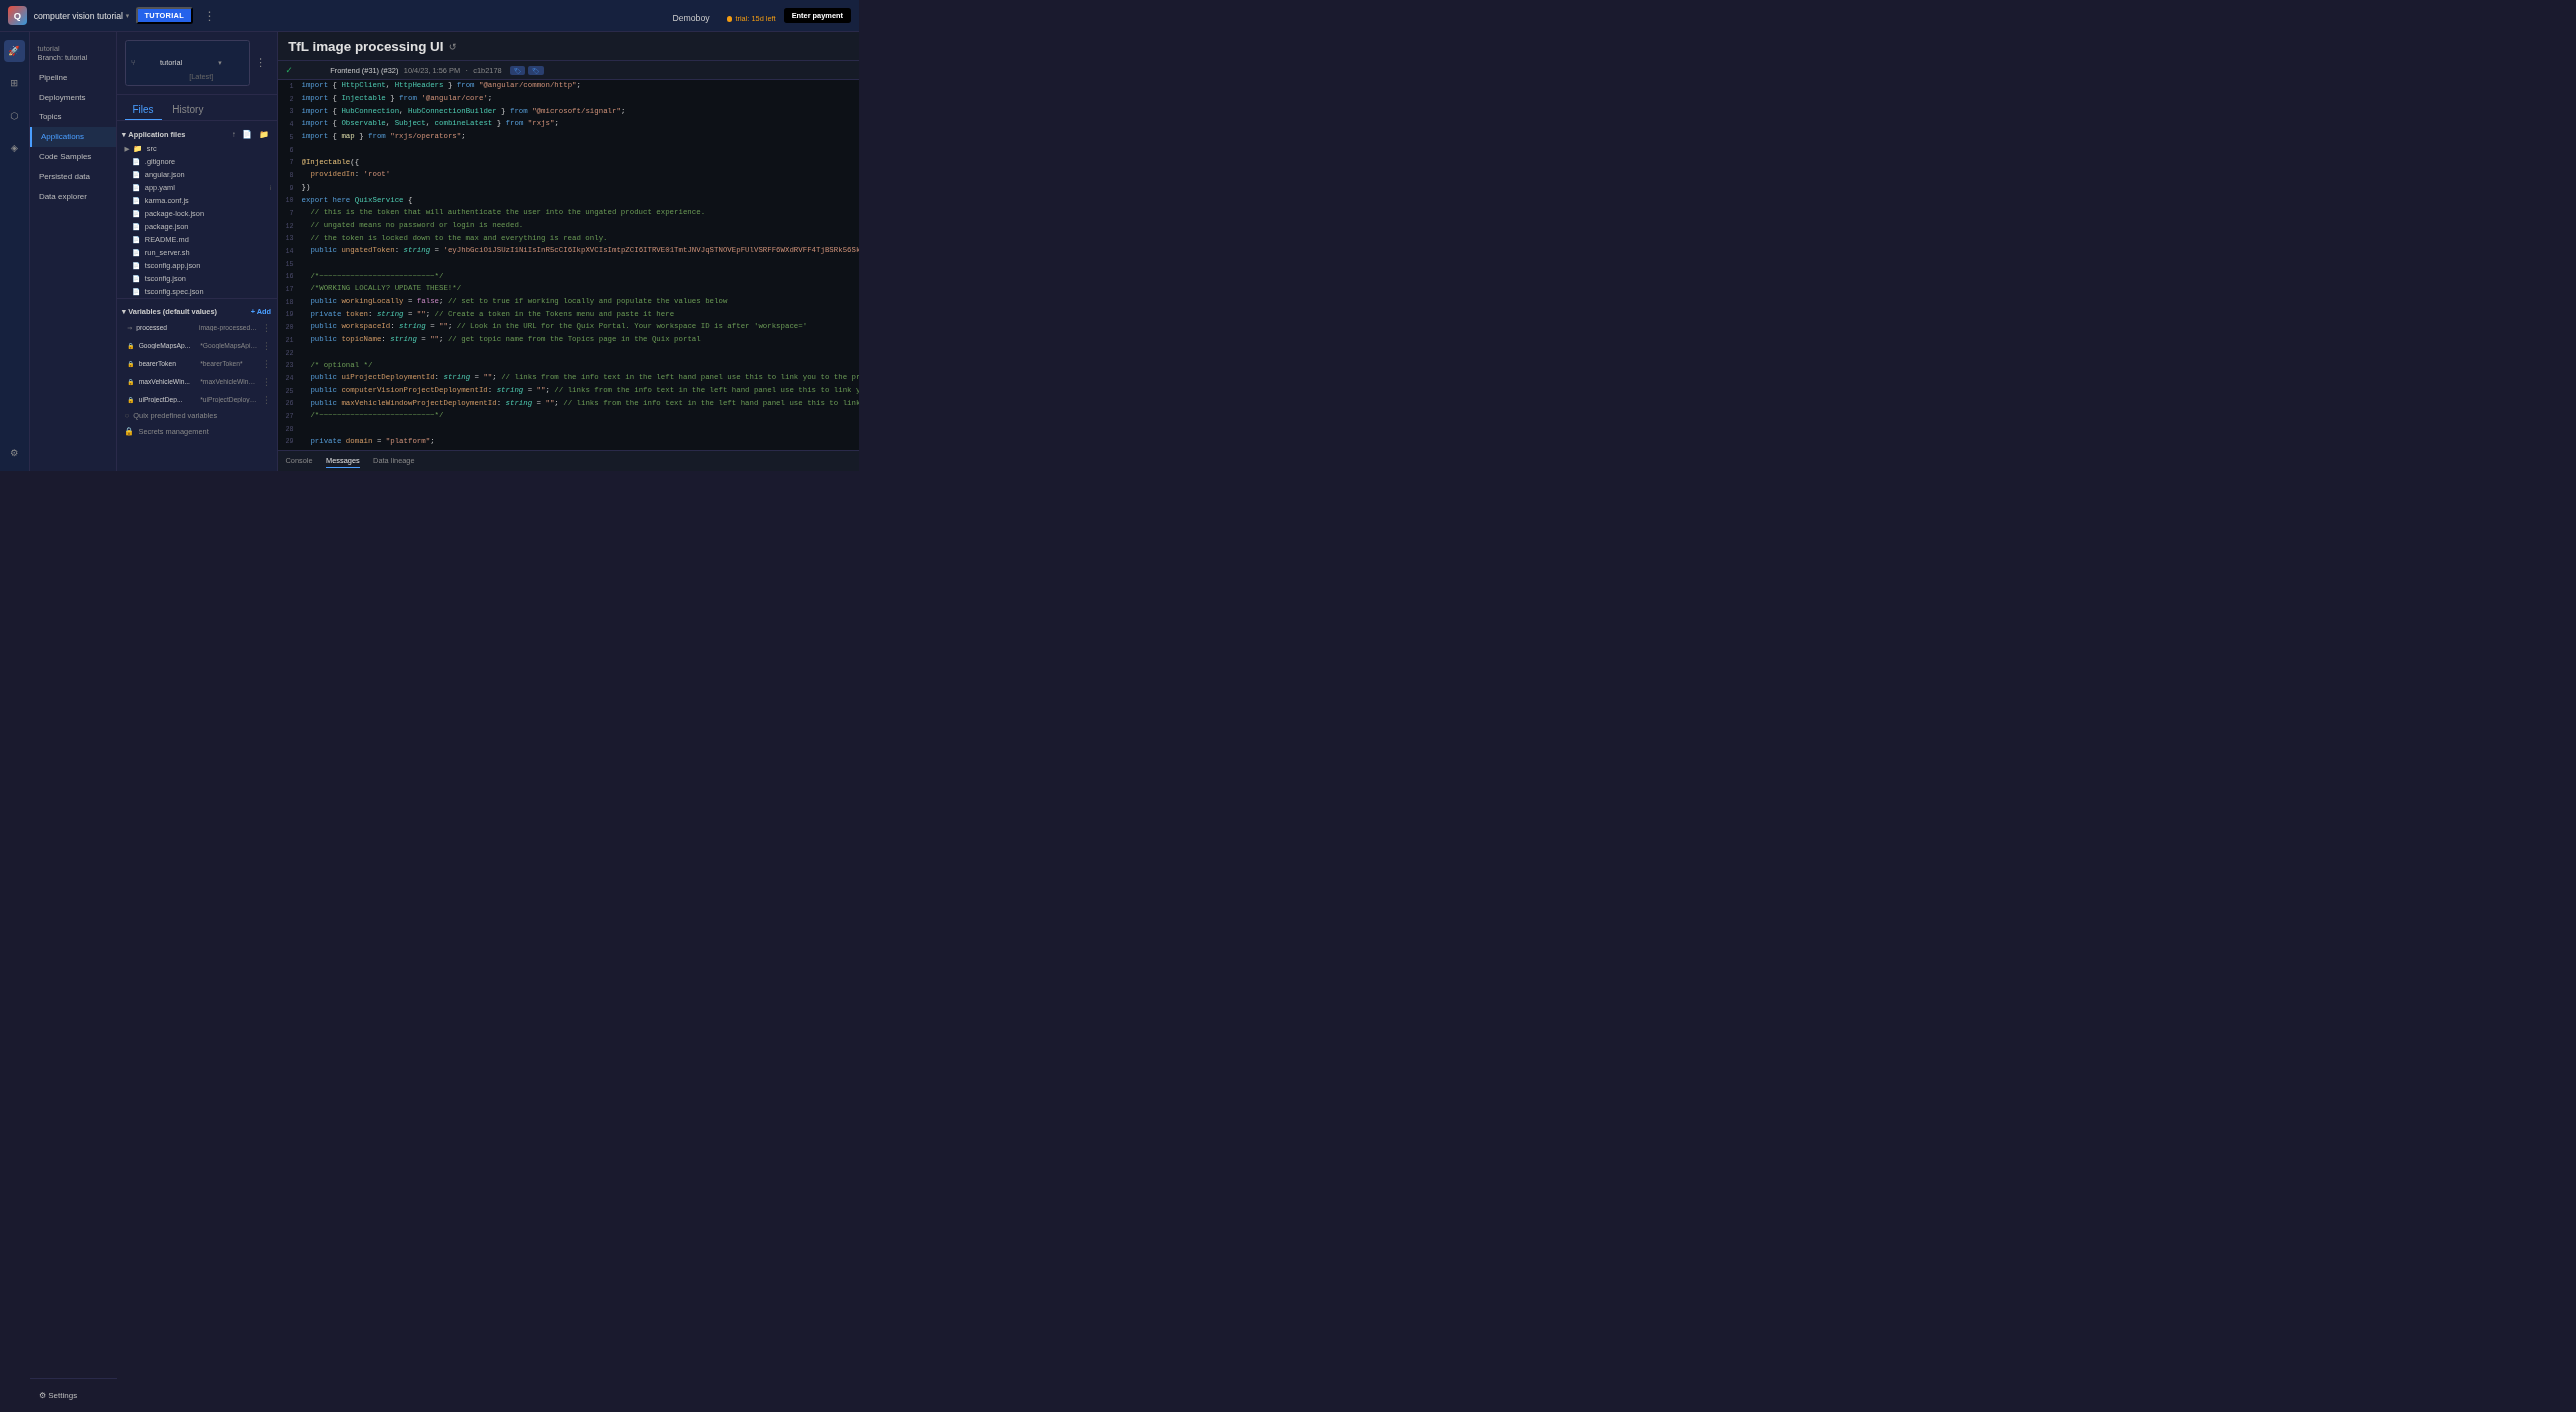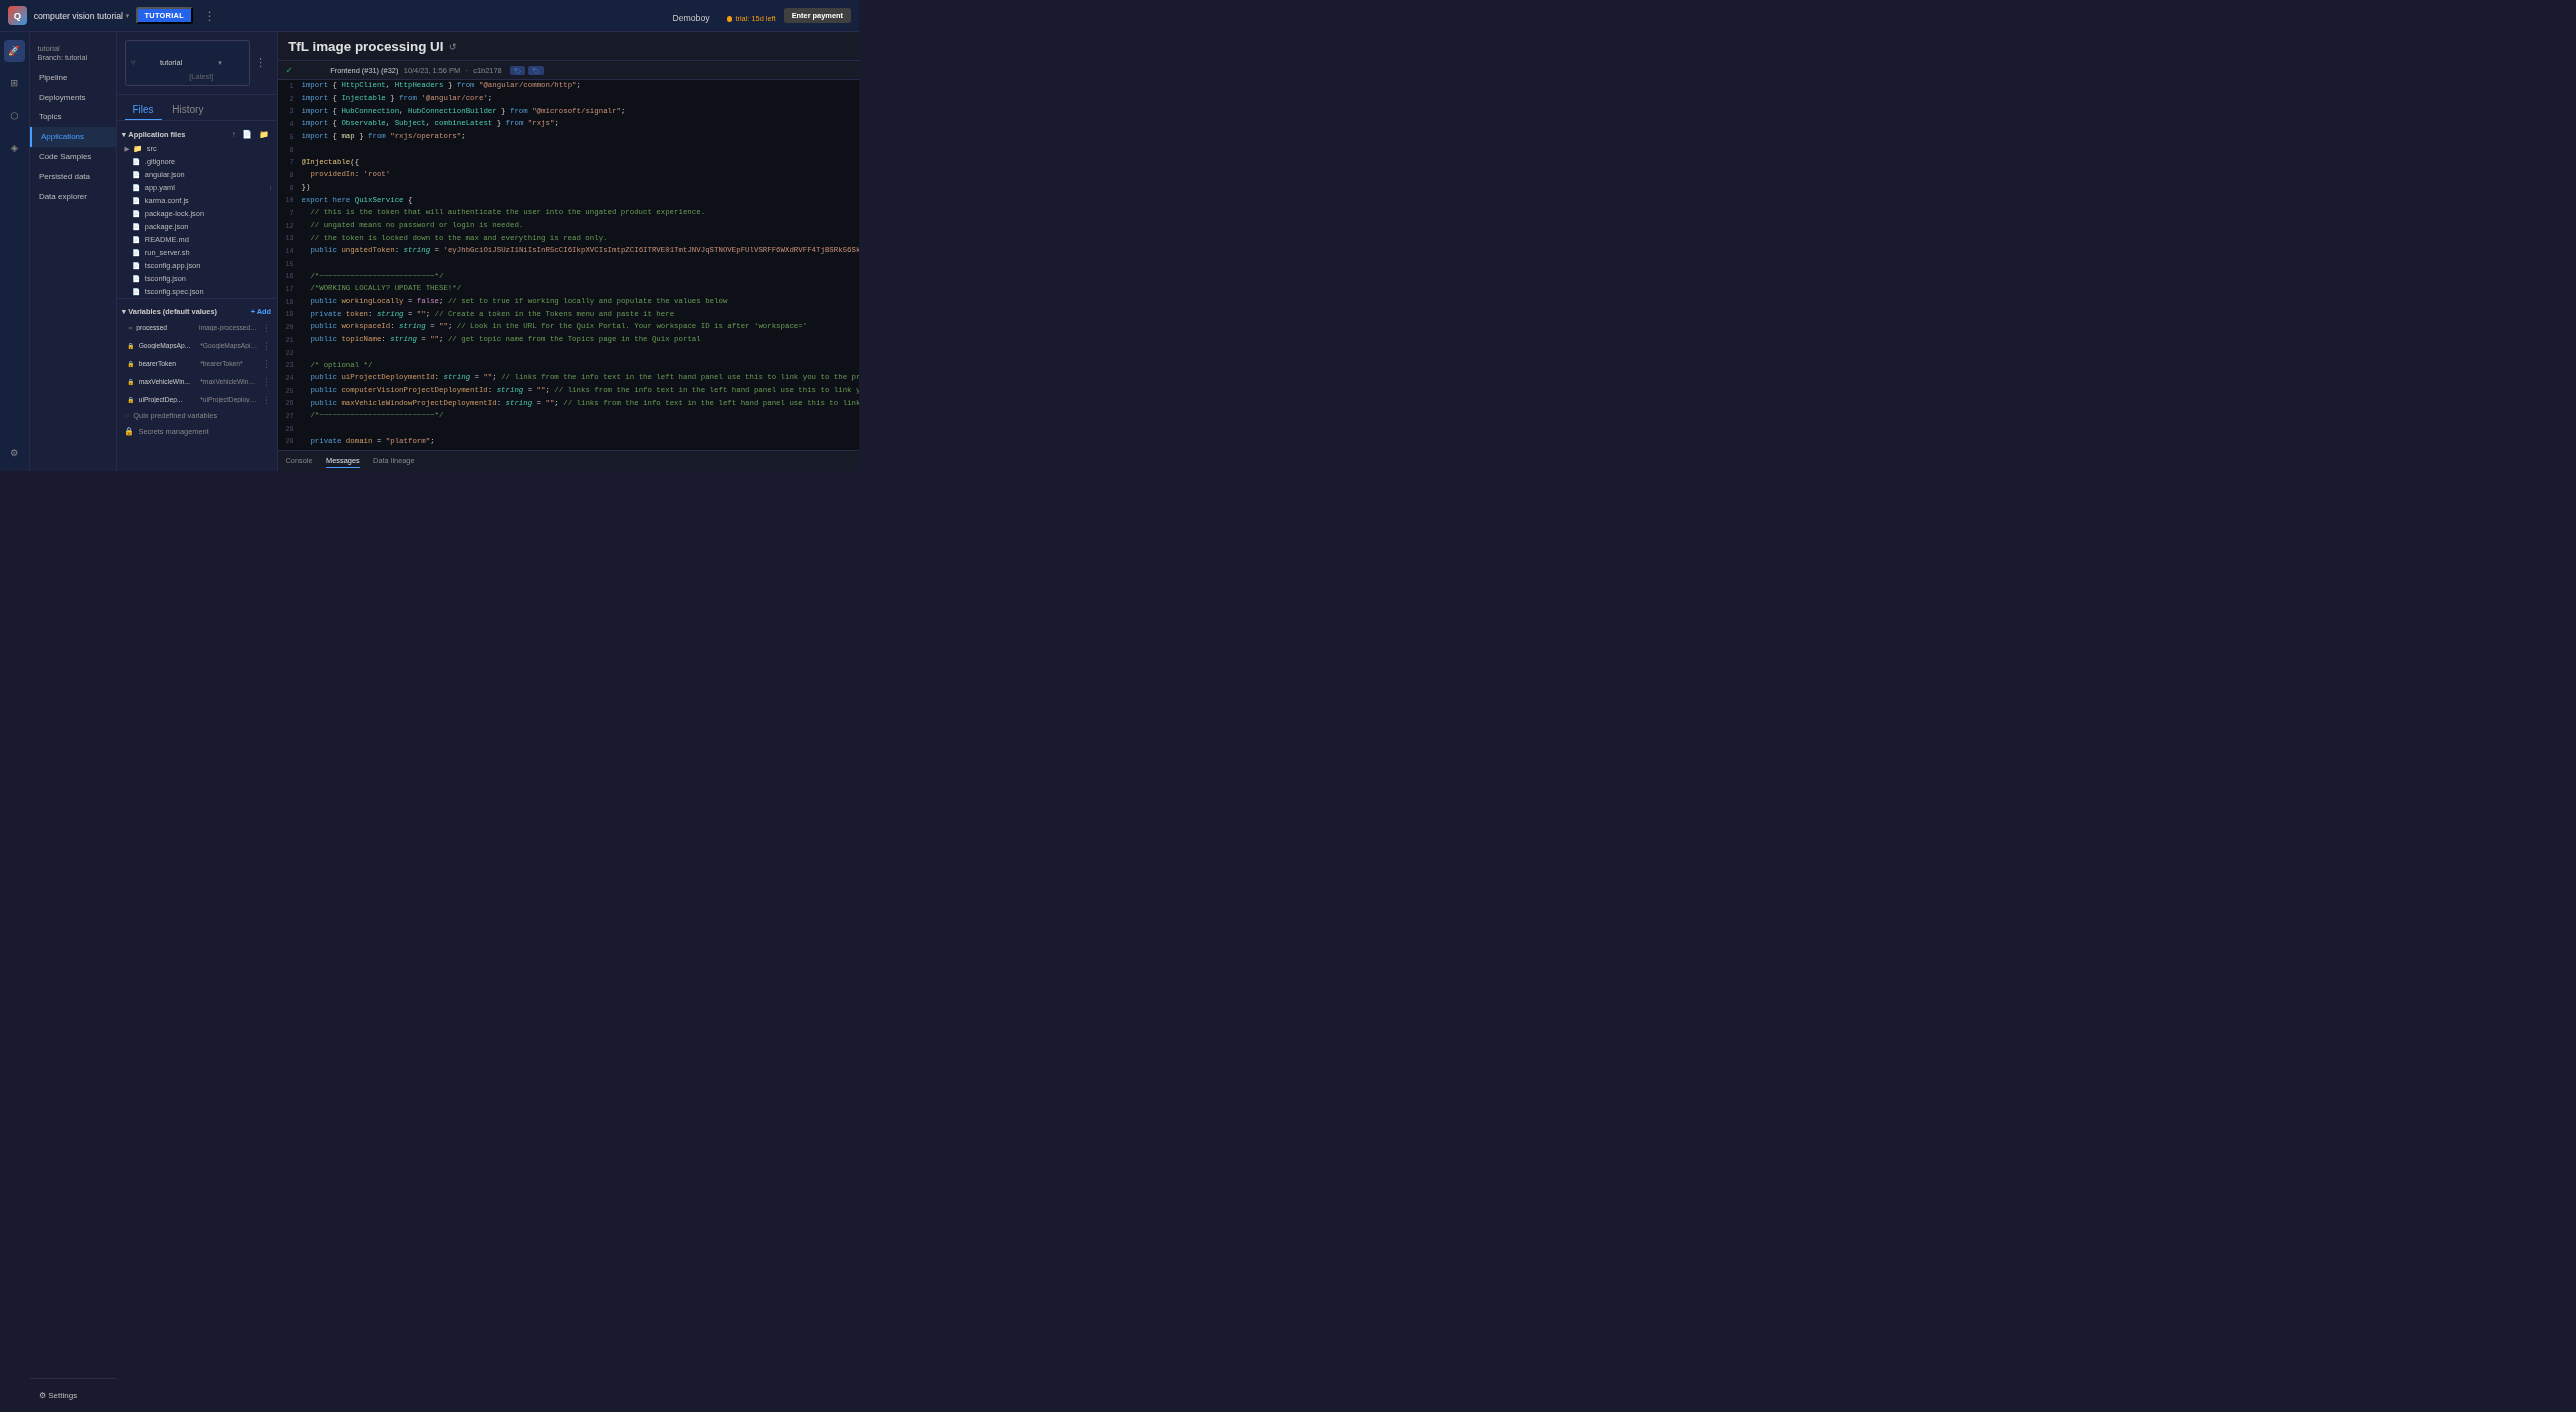--- a/index.html
+++ b/index.html
@@ -84,21 +84,21 @@
       font-size: 7.4px;
       padding-left: 9px;
     }
     .trial-dot {
       width: 5.4px;
       height: 5.4px;
       background: #f39c12;
       border-radius: 50%;
     }
     .enter-payment-btn {
-      background: #404040;
+      background: #000000;
       color: white;
       border: none;
       padding: 3.4px 8px;
       border-radius: 2.7px;
       font-size: 7.4px;
       cursor: pointer;
       font-weight: 600;
     }
 
     

